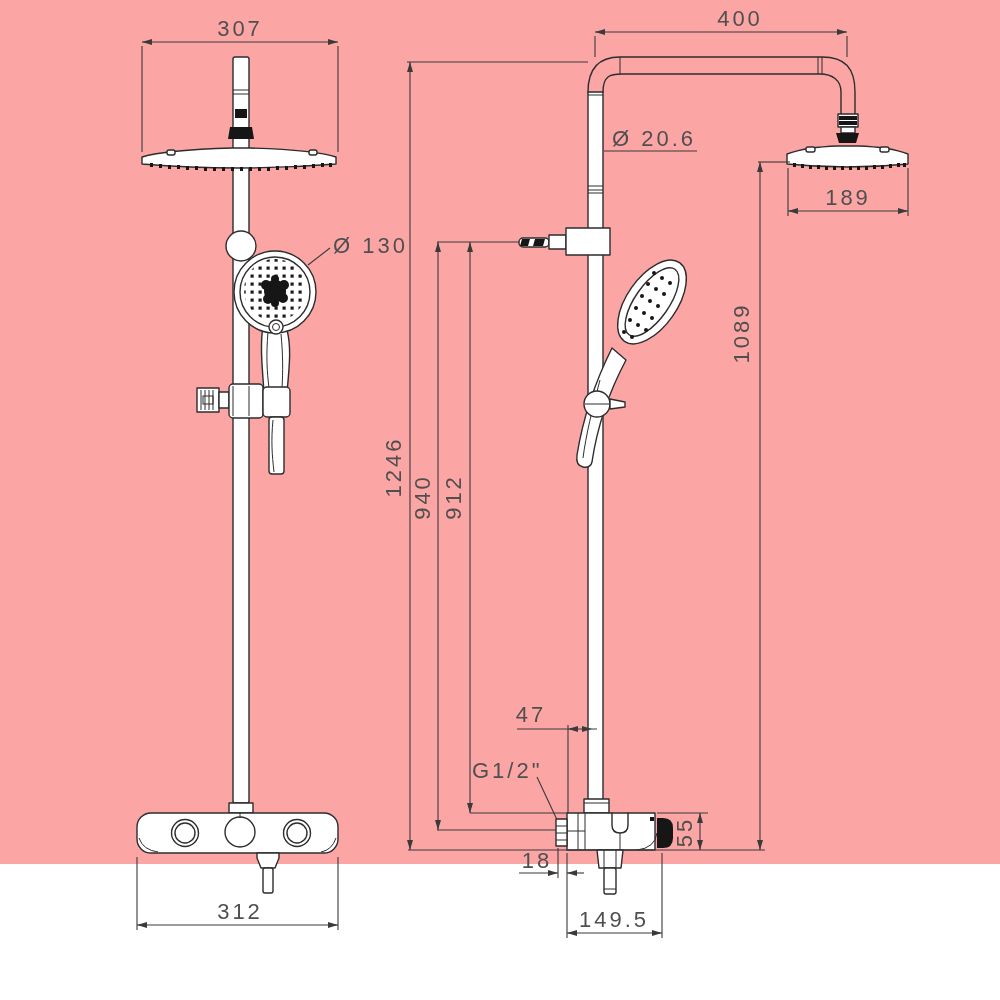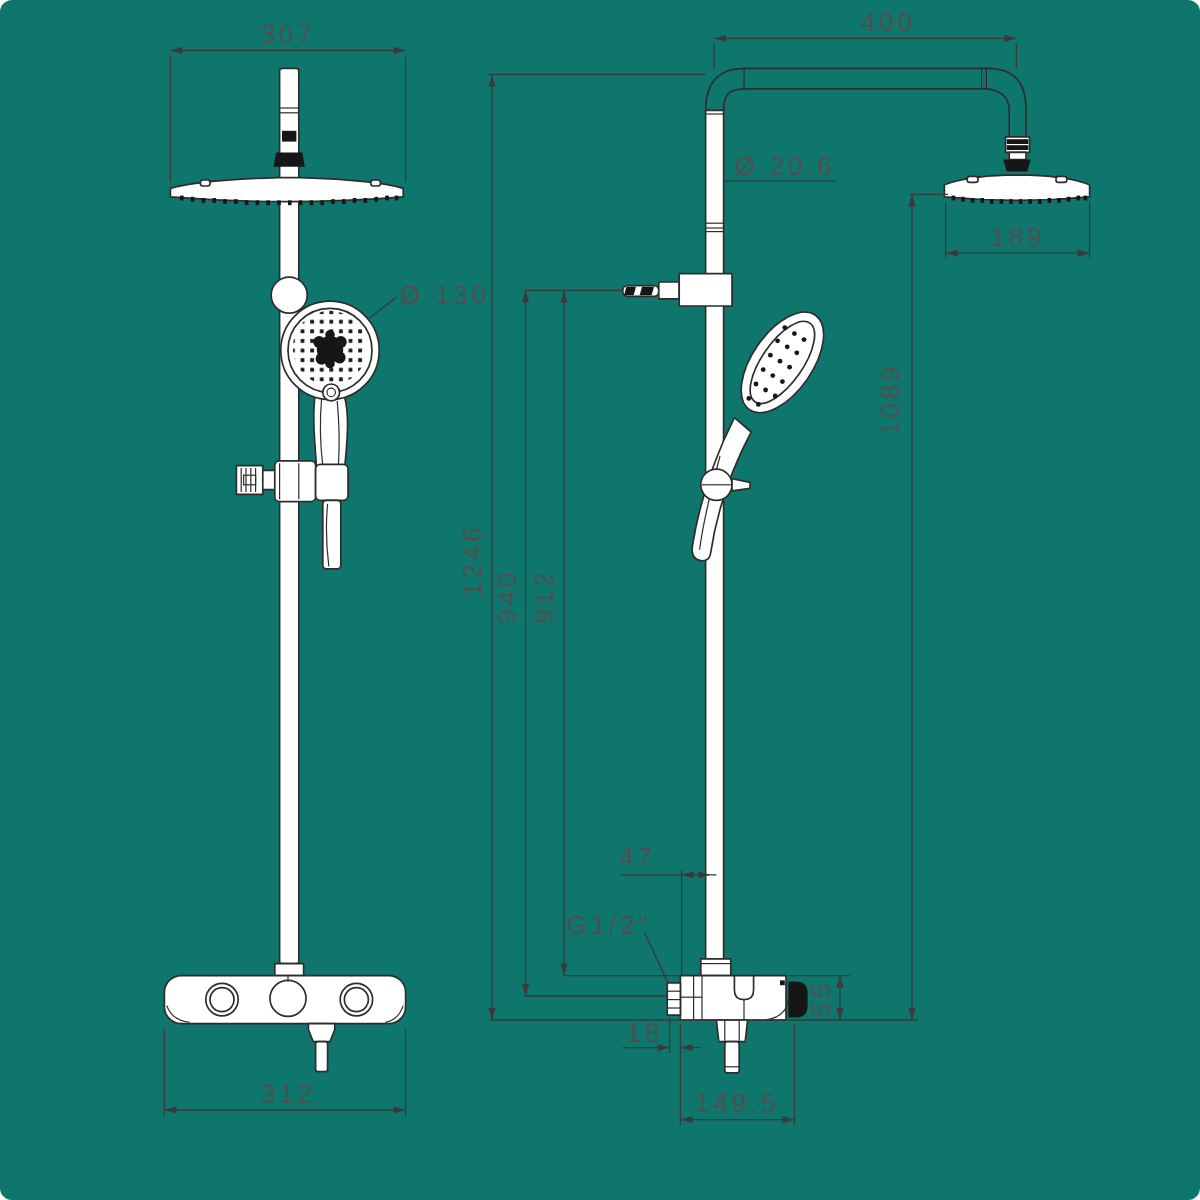--- a/index.html
+++ b/index.html
@@ -1,16 +1,16 @@
 <!DOCTYPE html>
 <html><head>
 <meta charset="utf-8">
 <style>
   html,body{margin:0;padding:0;background:#ffffff;width:1000px;height:1000px;overflow:hidden;}
-  #stage{position:relative;width:1000px;height:1000px;background:#0f766e;border-radius:10px;}
+  #stage{position:relative;width:1000px;height:864px;background:#fca5a5;}
   svg{display:block;}
   svg text{
     font-family:"Liberation Sans","DejaVu Sans",sans-serif;
     font-size:22px;
     fill:#4f4f4f;
     letter-spacing:3px;
   }
   .part{stroke:#2d2d2d;stroke-width:1.4;fill:none;stroke-linejoin:round;stroke-linecap:round;}
   .partw{stroke:#2d2d2d;stroke-width:1.4;fill:#ffffff;stroke-linejoin:round;}
   .dark{fill:#161616;stroke:none;}

